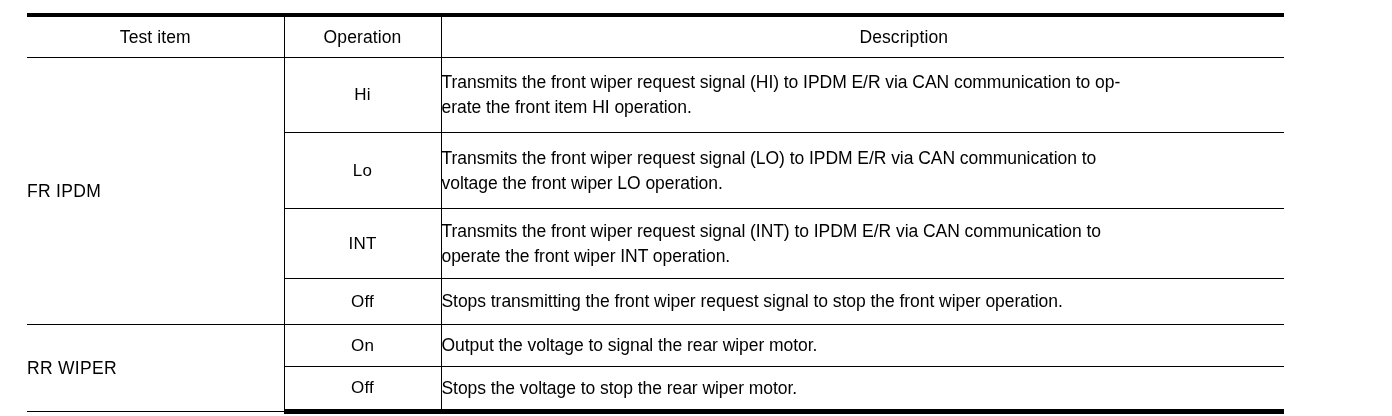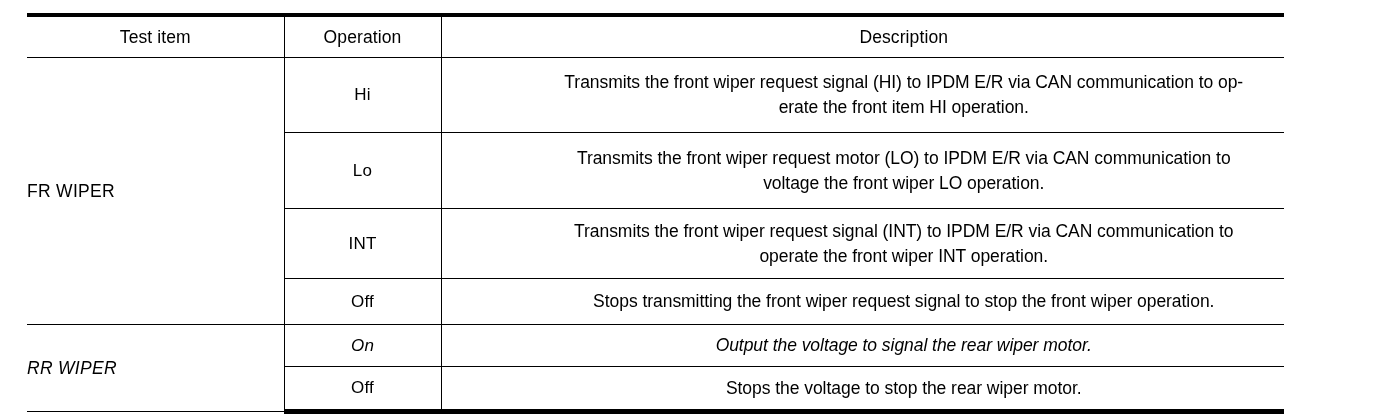--- a/index.html
+++ b/index.html
@@ -74,39 +74,39 @@
     letter-spacing: 0.3px;
   }
 
   .op-cell {
     text-align: center;
     font-size: 17px;
     letter-spacing: 0.2px;
   }
 
   .desc-cell {
-    text-align: center;
+    text-align: left;
     padding: 0 9px 0 11px;
     font-size: 17.5px;
     line-height: 25px;
     letter-spacing: -0.05px;
   }
 
   .desc-cell .line { display: block; white-space: nowrap; }
 
   
   tr.r-hi   > td { height: 74px; }
   tr.r-lo   > td { height: 75px; }
   tr.r-int  > td { height: 69px; }
   tr.r-off  > td { height: 45px; }
   tr.r-on   > td { height: 41px; }
   tr.r-roff > td { height: 42px; }
 
   
-  tr.r-on > td { border-top: 1.5px solid #000; font-style: italic; }
+  tr.r-on > td { border-top: 1.5px solid #000; }
 </style>
 </head>
 <body>
 
 <div class="page">
 
   <table class="active-test">
     <colgroup>
       <col class="c-item">
       <col class="c-operation">
@@ -117,32 +117,32 @@
       <tr>
         <th class="hdr-cell">Test item</th>
         <th class="hdr-cell">Operation</th>
         <th class="hdr-cell">Description</th>
       </tr>
     </thead>
 
     <tbody>
 
       <tr class="r-hi">
-        <td class="item-cell" rowspan="4">FR WIPER</td>
+        <td class="item-cell" rowspan="4">FR IPDM</td>
         <td class="op-cell">Hi</td>
         <td class="desc-cell">
           <span class="line">Transmits the front wiper request signal (HI) to IPDM E/R via CAN communication to op-</span>
           <span class="line">erate the front item HI operation.</span>
         </td>
       </tr>
 
       <tr class="r-lo">
         <td class="op-cell">Lo</td>
         <td class="desc-cell">
-          <span class="line">Transmits the front wiper request motor (LO) to IPDM E/R via CAN communication to</span>
+          <span class="line">Transmits the front wiper request signal (LO) to IPDM E/R via CAN communication to</span>
           <span class="line">voltage the front wiper LO operation.</span>
         </td>
       </tr>
 
       <tr class="r-int">
         <td class="op-cell">INT</td>
         <td class="desc-cell">
           <span class="line">Transmits the front wiper request signal (INT) to IPDM E/R via CAN communication to</span>
           <span class="line">operate the front wiper INT operation.</span>
         </td>

